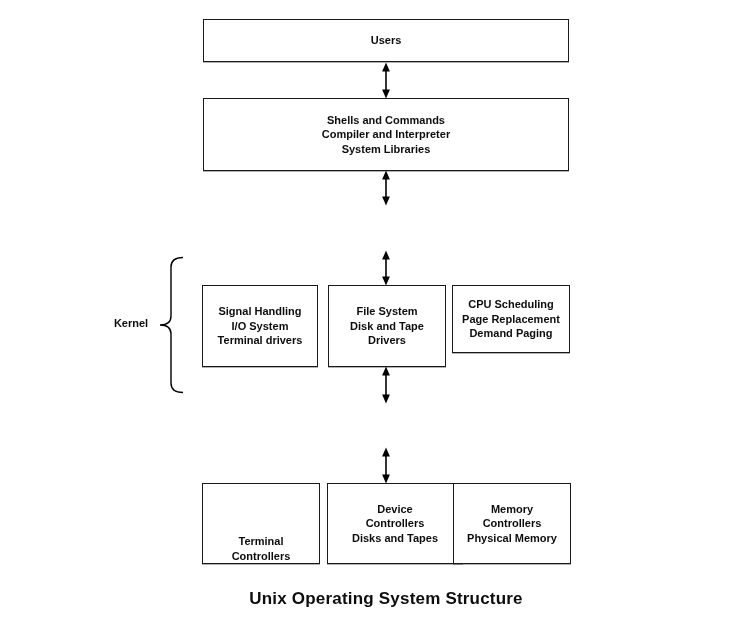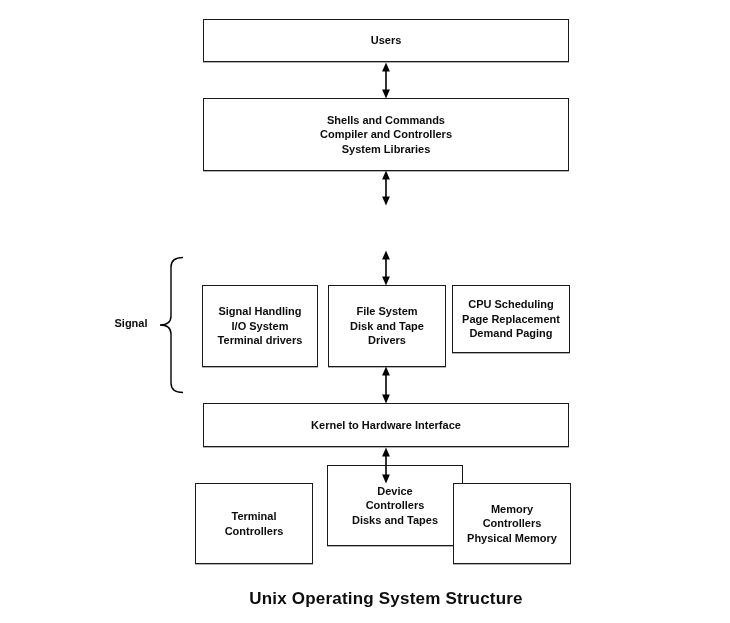--- a/index.html
+++ b/index.html
@@ -37,22 +37,22 @@
   .b-shells   { left: 203px; top: 98px;  width: 366px; height: 73px; }
   .b-syscall  { left: 203px; top: 205px; width: 366px; height: 45px; }
   .b-hw       { left: 203px; top: 403px; width: 366px; height: 44px; }
 
   
   .b-signal   { left: 202px; top: 285px; width: 116px; height: 82px; }
   .b-fs       { left: 328px; top: 285px; width: 118px; height: 82px; }
   .b-cpu      { left: 452px; top: 285px; width: 118px; height: 68px; }
 
   
-  .b-terminal { left: 195px; top: 483px; width: 118px; height: 81px; }
-  .b-device   { left: 327px; top: 465px; width: 136px; height: 81px; justify-content: center; }
+  .b-terminal { left: 202px; top: 483px; width: 118px; height: 81px; align-items: flex-end; }
+  .b-device   { left: 327px; top: 483px; width: 136px; height: 81px; justify-content: center; }
   .b-memory   { left: 453px; top: 483px; width: 118px; height: 81px; }
 
   .arrow {
     position: absolute;
     left: 379px;
     width: 14px;
   }
   .a1 { top: 62px;  height: 37px; }
   .a2 { top: 170px; height: 36px; }
   .a3 { top: 250px; height: 36px; }
@@ -95,21 +95,21 @@
 <body>
 
 <div class="canvas">
 
   <div class="box b-users">
     <span>Users</span>
   </div>
 
   <div class="box b-shells">
     <span>Shells and Commands
-Compiler and Controllers
+Compiler and Interpreter
 System Libraries</span>
   </div>
 
 
   <div class="box b-fs">
     <span>File System
 Disk and Tape
 Drivers</span>
   </div>
 
@@ -118,23 +118,20 @@
 I/O System
 Terminal drivers</span>
   </div>
 
   <div class="box b-cpu">
     <span>CPU Scheduling
 Page Replacement
 Demand Paging</span>
   </div>
 
-  <div class="box b-hw">
-    <span>Kernel to Hardware Interface</span>
-  </div>
 
   <div class="box b-terminal">
     <span>Terminal
 Controllers</span>
   </div>
 
   <div class="box b-device">
     <span>Device
 Controllers
 Disks and Tapes</span>
@@ -179,21 +176,21 @@
   </div>
 
   <div class="arrow a5">
     <svg viewBox="0 0 14 37" preserveAspectRatio="none">
       <line x1="7" y1="8" x2="7" y2="29" stroke="#000" stroke-width="1.6"></line>
       <polygon points="7,0.5 3.1,9.5 10.9,9.5" fill="#000"></polygon>
       <polygon points="7,36.5 3.1,27.5 10.9,27.5" fill="#000"></polygon>
     </svg>
   </div>
 
-  <div class="kernel-label">Signal</div>
+  <div class="kernel-label">Kernel</div>
 
   <div class="kernel-brace">
     <svg viewBox="0 0 28 138" preserveAspectRatio="none">
       <path d="M 26,1.5
                Q 14,1.5 14,11
                L 14,60
                Q 14,69 3,69
                Q 14,69 14,78
                L 14,127
                Q 14,136.5 26,136.5" fill="none" stroke="#000" stroke-width="1.4"></path>

